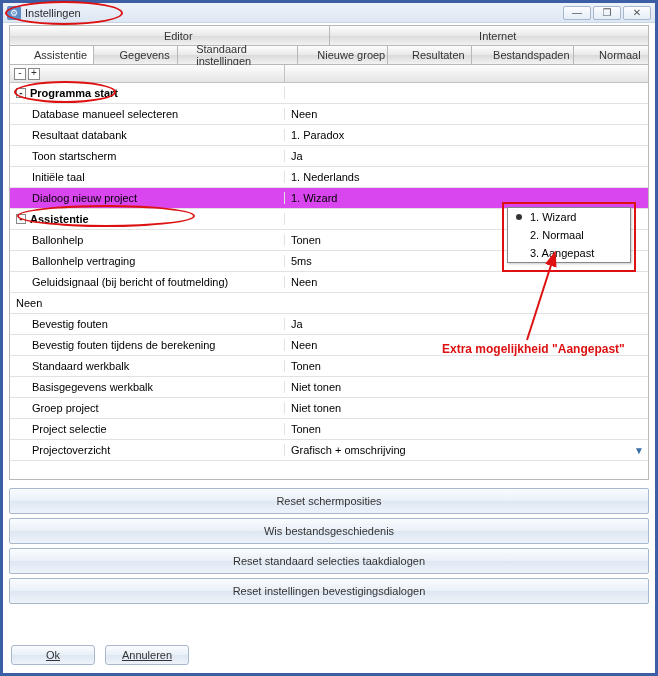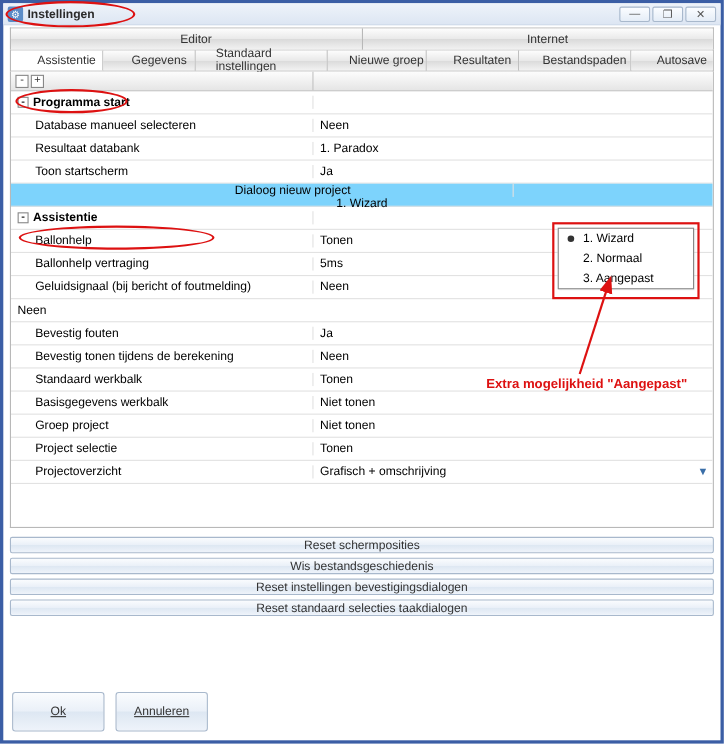--- a/index.html
+++ b/index.html
@@ -32,21 +32,21 @@
     gap: 4px;
   }
   .title-icon {
     width: 14px; height: 14px;
     background: #5b8cc7;
     border-radius: 2px;
     display: flex; align-items: center; justify-content: center;
     color: #fff;
     font-size: 9px;
   }
-  .title-text { font-weight: bold; color: #2b2b2b; }
+  .title-text { font-weight: normal; color: #2b2b2b; }
   .title-oval {
     position: absolute;
     left: 2px; top: -2px;
     width: 118px; height: 24px;
     border: 2px solid #d11;
     border-radius: 50%;
     pointer-events: none;
   }
   .winbtns {
     margin-left: auto;
@@ -175,21 +175,21 @@
   .exp {
     width: 10px; height: 10px;
     border: 1px solid #888;
     font-size: 10px;
     line-height: 7px;
     text-align: center;
     cursor: pointer;
     background: #fff;
     color: #333;
   }
-  .row.sel { background: #7dd3fc; flex-direction: column; }
+  .row.sel { background: #d946ef; }
   .row.sel .cell-r { 
     display: flex;
     align-items: center;
     justify-content: space-between;
     padding-right: 6px;
   }
   .row-label-oval {
     position: absolute;
     left: 7px;
     top: 122px;
@@ -248,40 +248,40 @@
     z-index: 44;
     pointer-events: none;
   }
   .buttons-panel {
     margin-top: 8px;
     display: flex;
     flex-direction: column;
     gap: 4px;
   }
   .wide-btn {
-    height: 15px;
+    height: 26px;
     border: 1px solid #a8b8cc;
     border-radius: 2px;
     background: linear-gradient(#fafcfe,#eaf0f8 49%,#dde7f2 50%,#eef3fa);
     display: flex;
     align-items: center;
     justify-content: center;
     cursor: pointer;
     font-size: 11px;
     color: #333;
   }
   .footer-btns {
     position: absolute;
     bottom: 8px;
     left: 8px;
     display: flex;
     gap: 10px;
   }
   .std-btn {
-    width: 84px; height: 36px;
+    width: 84px; height: 20px;
     border: 1px solid #a8b8cc;
     border-radius: 3px;
     background: linear-gradient(#fafcfe,#eaf0f8 49%,#dde7f2 50%,#eef3fa);
     display: flex;
     align-items: center;
     justify-content: center;
     cursor: pointer;
     font-size: 11px;
     color: #333;
   }
@@ -318,21 +318,21 @@
       <div class="tab">Editor</div>
       <div class="tab">Internet</div>
     </div>
     <div class="tabrow2">
       <div class="tab active" style="flex:1.1">Assistentie</div>
       <div class="tab" style="flex:1.1">Gegevens</div>
       <div class="tab" style="flex:1.7">Standaard instellingen</div>
       <div class="tab" style="flex:1.2">Nieuwe groep</div>
       <div class="tab" style="flex:1.1">Resultaten</div>
       <div class="tab" style="flex:1.4">Bestandspaden</div>
-      <div class="tab" style="flex:0.95">Autosave</div>
+      <div class="tab" style="flex:0.95">Normaal</div>
     </div>
     <div class="tab-oval"></div>
 
     <div class="grid-wrap">
       <div class="grid-header">
         <div class="gh-left">
           <div class="gh-btn">-</div>
           <div class="gh-btn">+</div>
         </div>
         <div class="gh-right"></div>
@@ -353,20 +353,24 @@
             <div class="cell-r">Neen</div>
           </div>
         <div class="row">
             <div class="cell-l indent">Resultaat databank</div>
             <div class="cell-r">1. Paradox</div>
           </div>
         <div class="row">
             <div class="cell-l indent">Toon startscherm</div>
             <div class="cell-r">Ja</div>
           </div>
+        <div class="row">
+            <div class="cell-l indent">Initiële taal</div>
+            <div class="cell-r">1. Nederlands</div>
+          </div>
         <div class="row sel">
           <div class="cell-l indent">Dialoog nieuw project</div>
           <div class="cell-r">
             <span>1. Wizard</span>
           </div>
         </div>
 
         <div class="dropdown">
           <div class="dd-item"><div class="dd-bullet"></div><span>1. Wizard</span></div>
           <div class="dd-item"><span>2. Normaal</span></div>
@@ -394,21 +398,21 @@
             <div class="cell-r">Neen</div>
           </div>
         <div class="row">
             <div class="cell-r">Neen</div>
           </div>
         <div class="row">
             <div class="cell-l indent">Bevestig fouten</div>
             <div class="cell-r">Ja</div>
           </div>
         <div class="row">
-            <div class="cell-l indent">Bevestig tonen tijdens de berekening</div>
+            <div class="cell-l indent">Bevestig fouten tijdens de berekening</div>
             <div class="cell-r">Neen</div>
           </div>
         <div class="row">
             <div class="cell-l indent">Standaard werkbalk</div>
             <div class="cell-r">Tonen</div>
           </div>
         <div class="row">
             <div class="cell-l indent">Basisgegevens werkbalk</div>
             <div class="cell-r">Niet tonen</div>
           </div>
@@ -437,22 +441,22 @@
           <line x1="85" y1="150" x2="110" y2="72" stroke="#d11" stroke-width="2" marker-end="url(#ah)"></line>
         </svg>
         <div class="annotation">Extra mogelijkheid "Aangepast"</div>
 
       </div>
     </div>
 
     <div class="buttons-panel">
       <div class="wide-btn">Reset schermposities</div>
       <div class="wide-btn">Wis bestandsgeschiedenis</div>
+      <div class="wide-btn">Reset standaard selecties taakdialogen</div>
       <div class="wide-btn">Reset instellingen bevestigingsdialogen</div>
-      <div class="wide-btn">Reset standaard selecties taakdialogen</div>
     </div>
 
   </div>
 
   <div class="footer-btns">
     <div class="std-btn">
         <span><span class="u">Ok</span></span>
       </div>
     <div class="std-btn">
         <span><span class="u">Annuleren</span></span>

